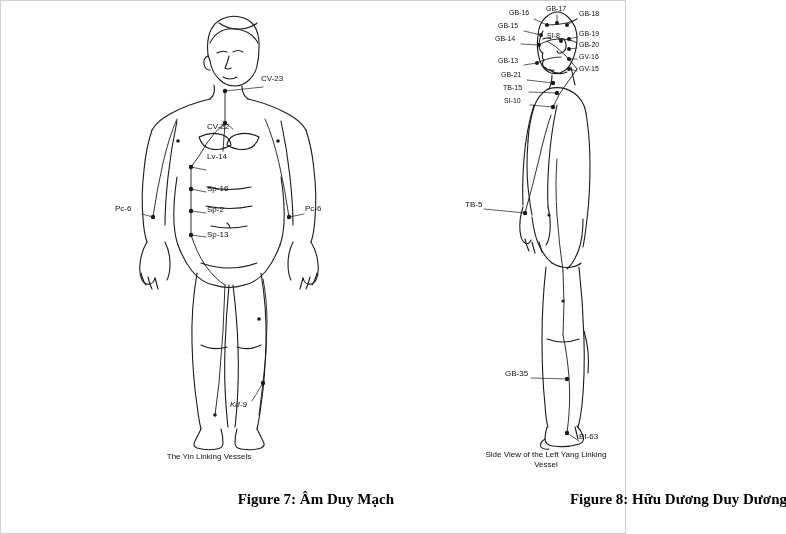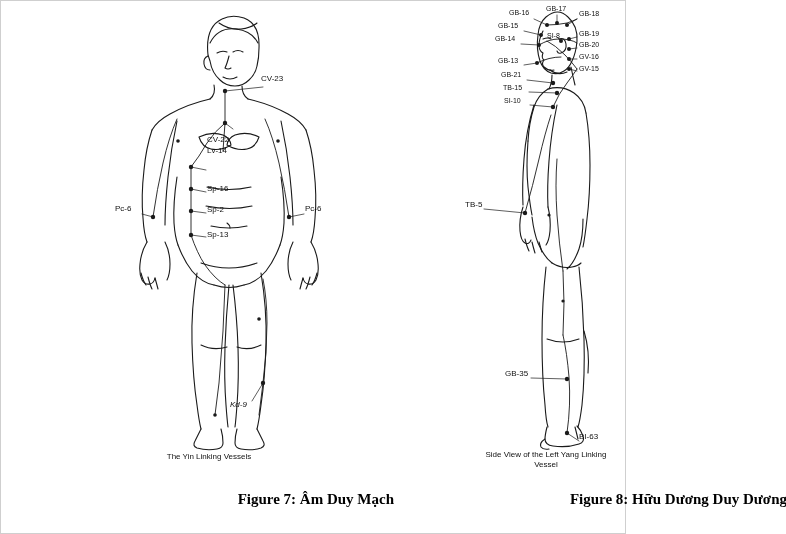--- a/index.html
+++ b/index.html
@@ -175,22 +175,22 @@
           <path d="M190 210 L205 212"></path>
           <path d="M190 234 L205 236"></path>
           <path d="M152 216 L141 213"></path>
           <path d="M288 216 L303 213"></path>
           <path d="M262 382 L251 400"></path>
         </g>
       </g>
     </svg>
 
     <div class="pt-label" style="left:260px; top:74px;">CV-23</div>
-    <div class="pt-label" style="left:206px; top:135px;">CV-22</div>
-    <div class="pt-label" style="left:206px; top:146px;">Lv-14</div>
+    <div class="pt-label" style="left:206px; top:122px;">CV-22</div>
+    <div class="pt-label" style="left:206px; top:152px;">Lv-14</div>
     <div class="pt-label" style="left:206px; top:184px;">Sp-16</div>
     <div class="pt-label" style="left:206px; top:205px;">Sp-2</div>
     <div class="pt-label" style="left:206px; top:230px;">Sp-13</div>
     <div class="pt-label" style="left:114px; top:204px;">Pc-6</div>
     <div class="pt-label" style="left:304px; top:204px;">Pc-6</div>
     <div class="pt-label" style="left:229px; top:400px;font-style:italic;">Kd-9</div>
 
     <div class="fig-subtitle" style="left:148px; top:451px; width:120px;">The Yin Linking Vessels</div>
   </div>
 

